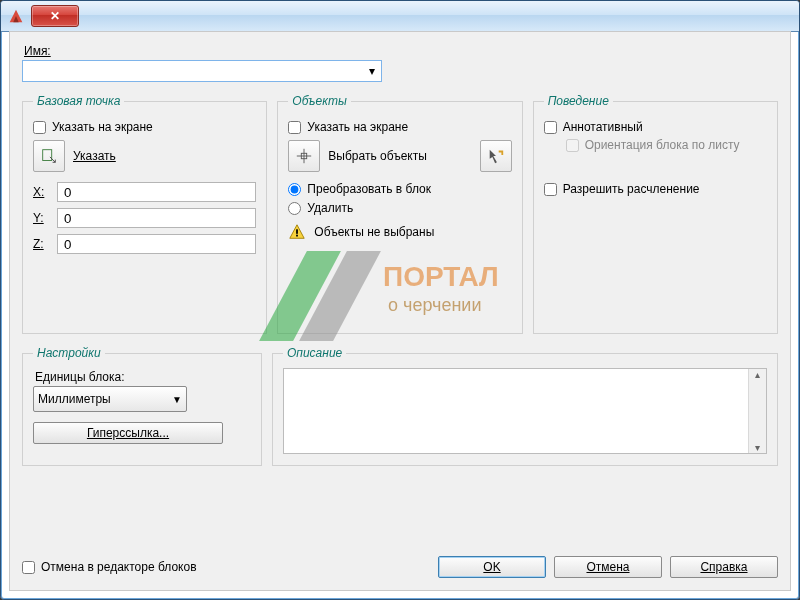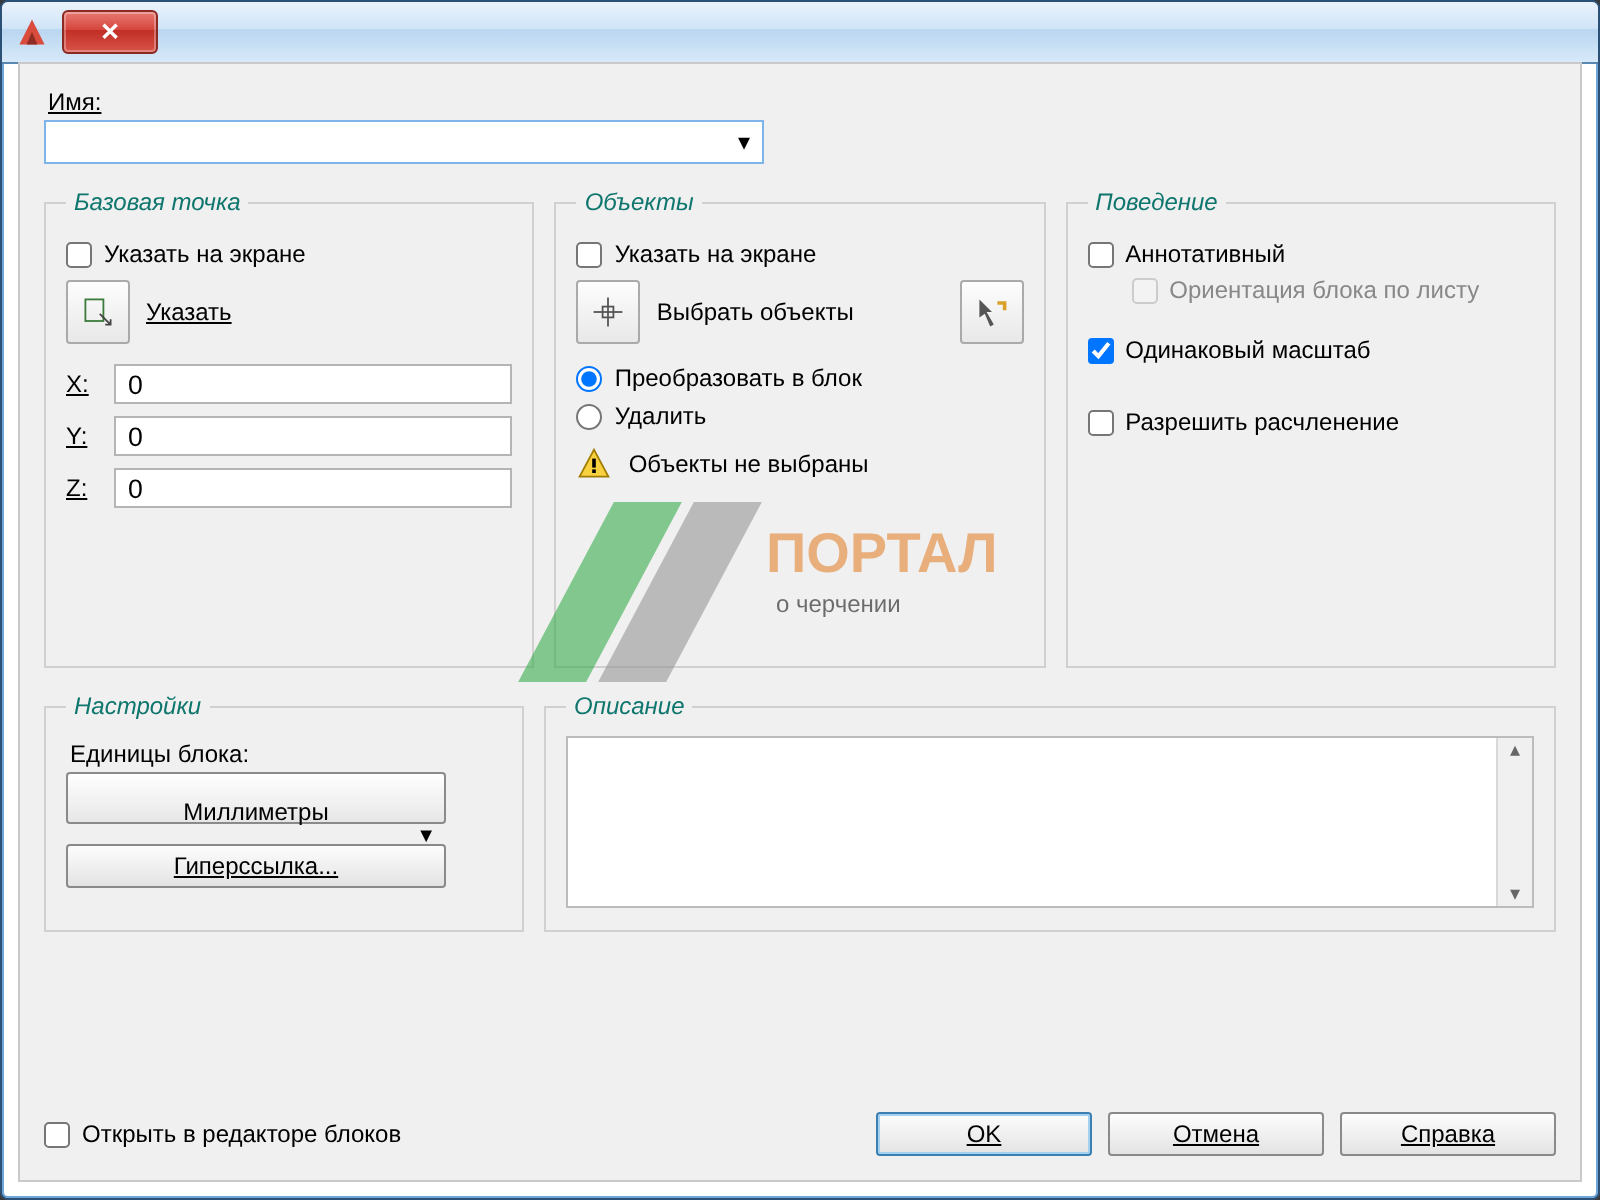--- a/index.html
+++ b/index.html
@@ -27,35 +27,35 @@
   .coord .cl{width:16px;}
   .txt{height:20px;border:1px solid #b5b5b5;background:#fff;box-sizing:border-box;padding:0 6px;flex:1;}
   .radio{display:flex;align-items:center;gap:6px;margin:5px 0;}
   .radio input{margin:0;}
   .warn{display:flex;align-items:center;gap:8px;margin-top:8px;}
   .disabled{color:#888;}
   .row2{display:flex;gap:10px;margin-top:12px;}
   .row2 .left{width:240px;}
   .row2 .right{flex:1;}
   .row2 fieldset{min-height:120px;box-sizing:border-box;}
-  .select{width:190px;height:22px;border:1px solid #8a8a8a;background:linear-gradient(#fff,#e7e7e7);display:flex;align-items:center;padding:12px 4px;box-sizing:border-box;border-radius:2px;flex-direction:column;}
+  .select{width:154px;height:22px;border:1px solid #8a8a8a;background:linear-gradient(#fff,#e7e7e7);display:flex;align-items:center;padding:12px 4px;box-sizing:border-box;border-radius:2px;}
   .select .arrow{margin-left:auto;font-size:10px;}
   .pushbtn{height:22px;border:1px solid #8a8a8a;background:linear-gradient(#fdfdfd,#e3e3e3);border-radius:2px;display:flex;align-items:center;justify-content:center;padding:0 10px;box-sizing:border-box;text-decoration:underline;}
   .ta{width:100%;height:86px;border:1px solid #bcbcbc;background:#fff;box-sizing:border-box;position:relative;}
   .ta .sb{position:absolute;right:0;top:0;bottom:0;width:17px;background:#f0f0f0;border-left:1px solid #d9d9d9;display:flex;flex-direction:column;justify-content:space-between;align-items:center;color:#666;font-size:10px;}
   .footer{position:absolute;left:12px;right:12px;bottom:12px;display:flex;align-items:center;}
   .footer .chk{margin-right:auto;}
   .footer .pushbtn{width:108px;margin-left:8px;}
   .footer .primary{border-color:#3c7fb1;box-shadow:inset 0 0 0 1px #a4d1f2;}
   .wm{position:absolute;left:262px;top:250px;width:300px;height:90px;pointer-events:none;opacity:.55;z-index:50;}
   .wm .bar{position:absolute;top:0;bottom:0;transform:skewX(-28deg);}
   .wm .b1{left:20px;width:34px;background:#29a83f;}
   .wm .b2{left:60px;width:34px;background:#8f8f8f;}
   .wm .t1{position:absolute;left:120px;top:10px;font-size:28px;font-weight:bold;color:#e2791c;}
-  .wm .t2{position:absolute;left:125px;top:44px;font-size:12px;color:#000000;}
+  .wm .t2{position:absolute;left:125px;top:44px;font-size:18px;color:#a16207;}
 </style>
 </head>
 <body>
 
 <div class="window">
   <div class="titlebar">
     <span class="appicon">
       <svg viewBox="0 0 20 20">
           <path d="M3 17 L10 3 L17 17 Z" fill="#d84b3d"></path>
           <path d="M7 17 L10 10 L13 17 Z" fill="#8e2c22"></path>
@@ -148,24 +148,20 @@
         <legend>Поведение</legend>
         <label class="chk">
             <input type="checkbox" style="">
             <span>Аннотативный</span>
           </label>
         <label class="chk disabled" style="margin-left:22px;">
             <input type="checkbox" disabled="" style="">
             <span style="line-height:14px;">Ориентация блока по листу</span>
           </label>
         <div style="height:8px;"></div>
-        <label class="chk">
-            <input type="checkbox" checked="" style="">
-            <span>Одинаковый масштаб</span>
-          </label>
         <div style="height:14px;"></div>
         <label class="chk">
             <input type="checkbox" style="">
             <span>Разрешить расчленение</span>
           </label>
       </fieldset>
     </div>
 
     <div class="row2">
       <div class="left">
@@ -191,21 +187,21 @@
                 <span>▾</span>
               </div>
           </div>
         </fieldset>
       </div>
     </div>
 
     <div class="footer">
       <label class="chk">
           <input type="checkbox" style="">
-          <span>Открыть в редакторе блоков</span>
+          <span>Отмена в редакторе блоков</span>
         </label>
       <div class="pushbtn primary">
           <span>OK</span>
         </div>
       <div class="pushbtn">
           <span>Отмена</span>
         </div>
       <div class="pushbtn">
           <span>Справка</span>
         </div>

